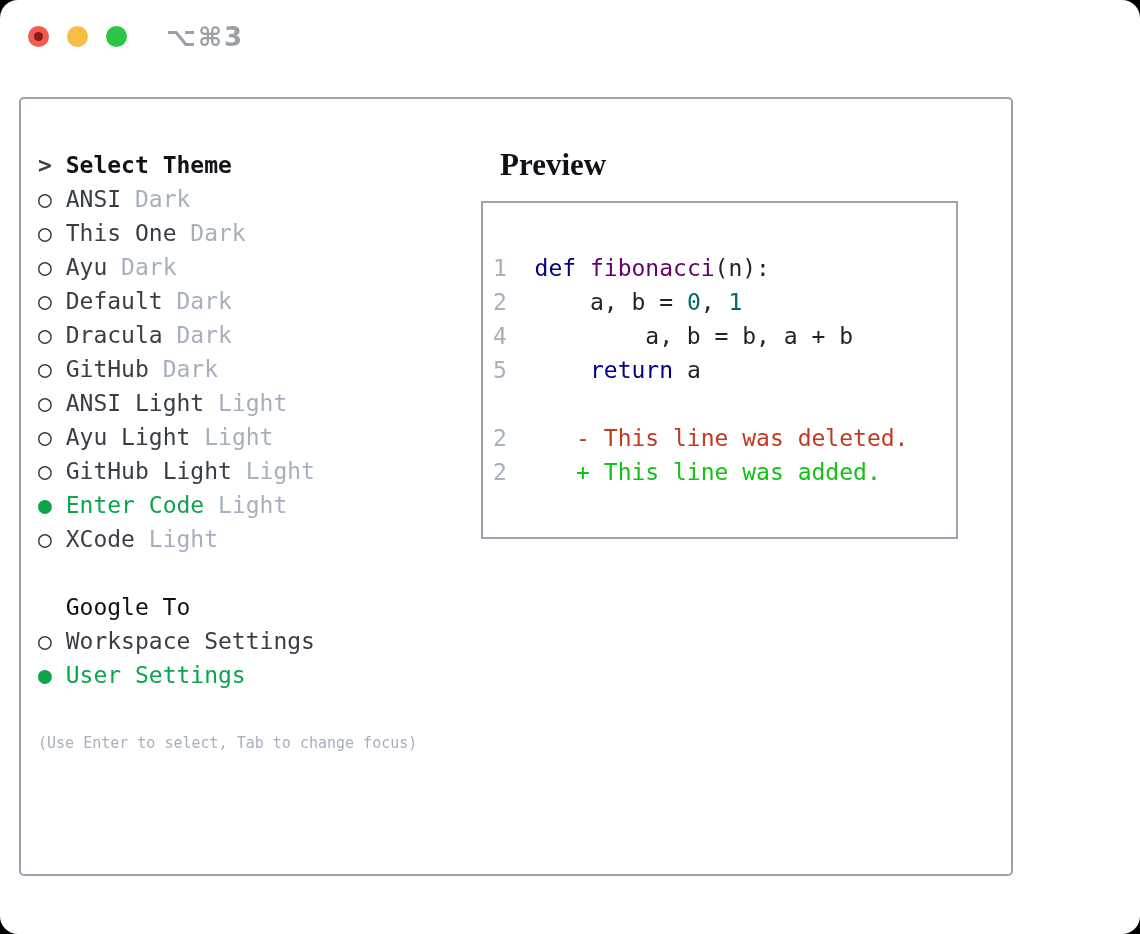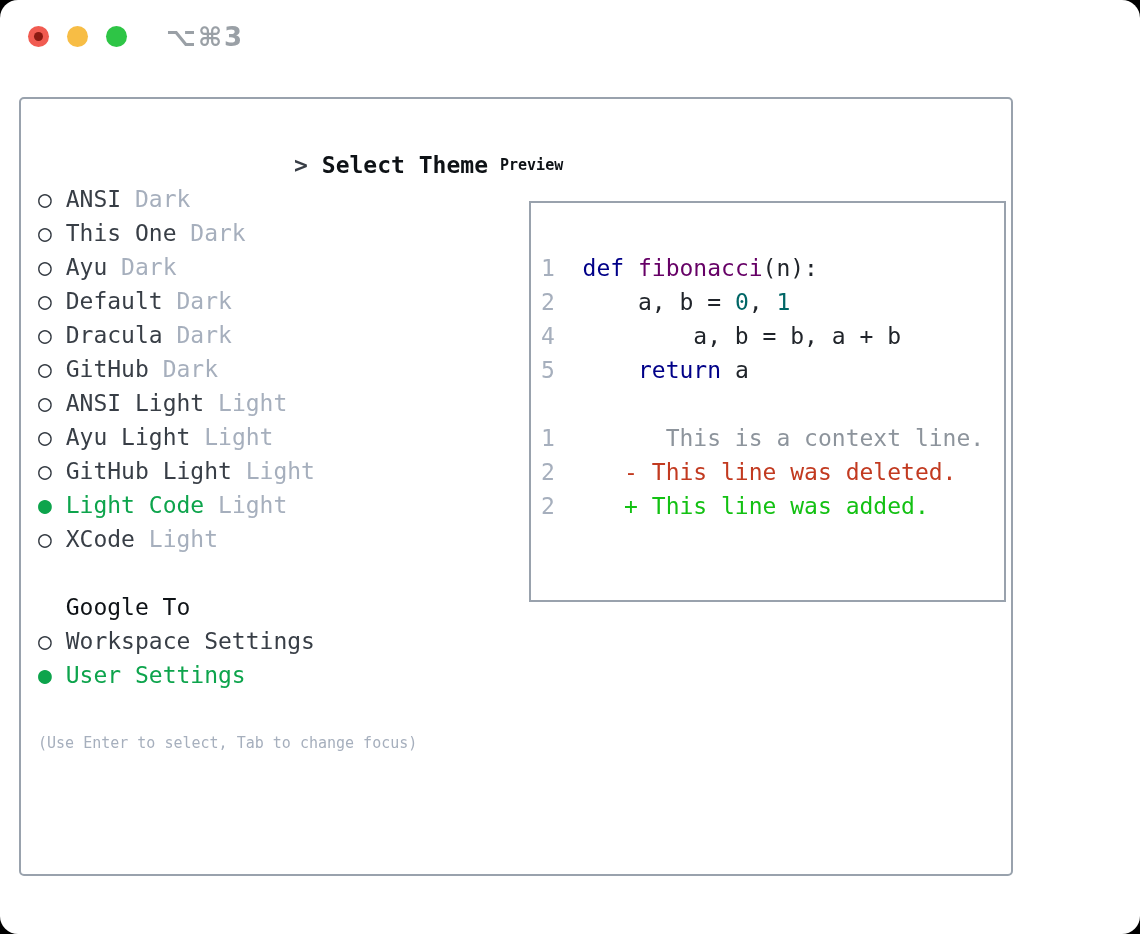--- a/index.html
+++ b/index.html
@@ -30,34 +30,34 @@
   .panel{
     position:absolute;left:19px;top:97px;width:990px;height:775px;
     border:2px solid var(--c-border);border-radius:5px;background:var(--c-bg);
   }
   .left-col{position:absolute;left:17px;top:49px;width:450px;}
   .row{height:34px;line-height:34px;font-size:23px;white-space:pre;color:var(--c-text);}
   .row .marker{color:var(--c-text);}
   .row.selected .marker,.row.selected .name{color:var(--c-green);}
   .row .name{color:var(--c-text);}
   .row .tag{color:var(--c-muted);}
-  .row.hdr-row{font-weight:bold;color:var(--c-header);text-align:right;}
+  .row.hdr-row{font-weight:bold;color:var(--c-header);}
   .row.hdr-row .name{color:var(--c-header);}
   .row.subhdr{padding-left:2ch;color:var(--c-header);}
   .spacer{height:34px;}
   .help{
     width:440px;font-size:15px;line-height:34px;color:var(--c-muted);
     white-space:normal;word-wrap:break-word;
   }
   .preview-header{
     position:absolute;left:479px;top:49px;height:34px;line-height:34px;
-    font-size:15px;font-weight:bold;color:var(--c-header);
+    font-size:31px;font-weight:bold;color:var(--c-header);font-family:Liberation Serif, serif;
   }
   .preview-box{
-    position:absolute;left:508px;top:102px;width:477px;height:401px;
+    position:absolute;left:460px;top:102px;width:477px;height:338px;
     border:2px solid var(--c-border);background:var(--c-bg);box-sizing:border-box;
     padding:48px 0 0 10px;overflow:hidden;
   }
   .pline{height:34px;line-height:34px;font-size:23px;white-space:pre;}
   .ln{color:var(--c-ln);}
   .tk-keyword{color:var(--c-kw);}
   .tk-title{color:var(--c-title);}
   .tk-number{color:var(--c-num);}
   .tk-plain{color:var(--c-plain);}
   .tk-context{color:var(--c-context);}
@@ -83,21 +83,21 @@
       <div id="theme-items">
           <div class="row"><span class="marker">○ </span><span class="name">ANSI </span><span class="tag">Dark</span></div>
           <div class="row"><span class="marker">○ </span><span class="name">This One </span><span class="tag">Dark</span></div>
           <div class="row"><span class="marker">○ </span><span class="name">Ayu </span><span class="tag">Dark</span></div>
           <div class="row"><span class="marker">○ </span><span class="name">Default </span><span class="tag">Dark</span></div>
           <div class="row"><span class="marker">○ </span><span class="name">Dracula </span><span class="tag">Dark</span></div>
           <div class="row"><span class="marker">○ </span><span class="name">GitHub </span><span class="tag">Dark</span></div>
           <div class="row"><span class="marker">○ </span><span class="name">ANSI Light </span><span class="tag">Light</span></div>
           <div class="row"><span class="marker">○ </span><span class="name">Ayu Light </span><span class="tag">Light</span></div>
           <div class="row"><span class="marker">○ </span><span class="name">GitHub Light </span><span class="tag">Light</span></div>
-          <div class="row selected"><span class="marker">● </span><span class="name">Light Code </span><span class="tag">Light</span></div>
+          <div class="row selected"><span class="marker">● </span><span class="name">Enter Code </span><span class="tag">Light</span></div>
           <div class="row"><span class="marker">○ </span><span class="name">XCode </span><span class="tag">Light</span></div>
         </div>
       <div class="spacer"></div>
       <div class="row subhdr">Google To</div>
       <div id="apply-items">
           <div class="row"><span class="marker">○ </span><span class="name">Workspace Settings</span></div>
           <div class="row selected"><span class="marker">● </span><span class="name">User Settings</span></div>
         </div>
       <div class="spacer"></div>
       <div class="help">(Use Enter to select, Tab to change focus)</div>
@@ -106,19 +106,18 @@
     <div class="preview-header">Preview</div>
     <div class="preview-box">
       <div id="code-lines">
           <div class="pline"><span class="ln">1  </span><span class="tk-keyword">def</span><span class="tk-plain"> </span><span class="tk-title">fibonacci</span><span class="tk-plain">(n):</span></div>
           <div class="pline"><span class="ln">2  </span><span class="tk-plain">    a, b = </span><span class="tk-number">0</span><span class="tk-plain">, </span><span class="tk-number">1</span></div>
           <div class="pline"><span class="ln">4  </span><span class="tk-plain">        a, b = b, a + b</span></div>
           <div class="pline"><span class="ln">5  </span><span class="tk-plain">    </span><span class="tk-keyword">return</span><span class="tk-plain"> a</span></div>
         </div>
       <div class="spacer"></div>
       <div id="diff-lines">
-          <div class="pline"><span class="ln">1  </span><span class="tk-context">      This is a context line.</span></div>
           <div class="pline"><span class="ln">2  </span><span class="tk-deleted">   - This line was deleted.</span></div>
           <div class="pline"><span class="ln">2  </span><span class="tk-added">   + This line was added.</span></div>
         </div>
     </div>
   </div>
 </div>
 
 </body></html>

